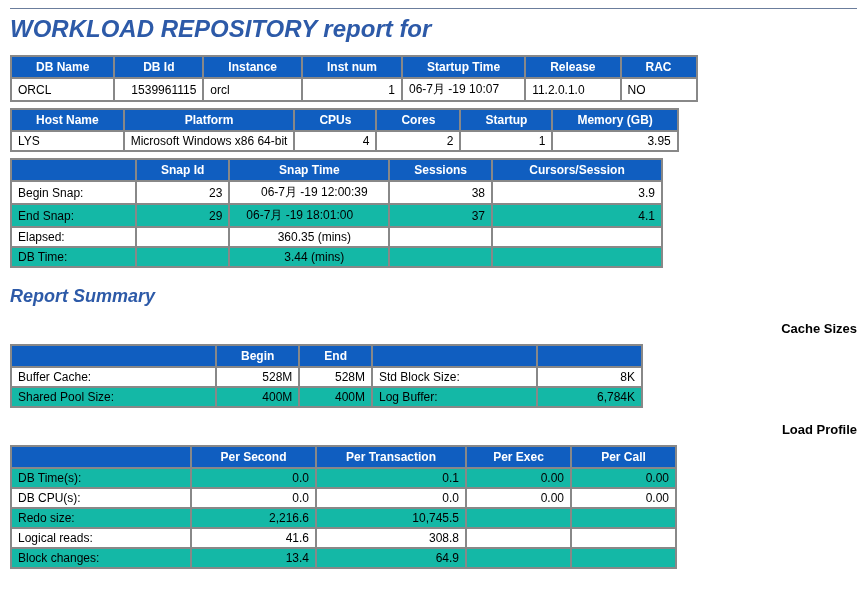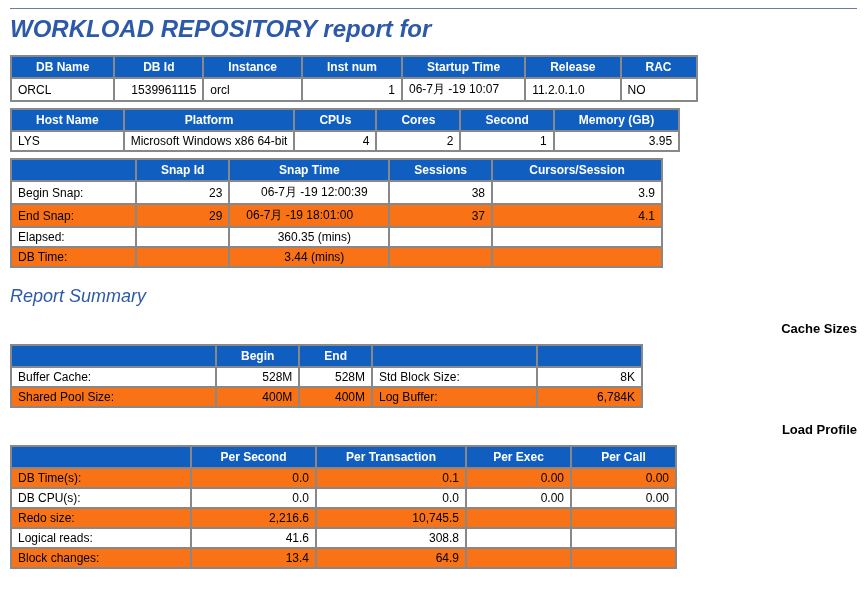--- a/index.html
+++ b/index.html
@@ -18,21 +18,21 @@
   h1.report-title {
     color: #2d5aa8;
     font-size: 24px;
     font-weight: bold;
     margin: 2px 0 12px 0;
     font-style: italic;
   }
   h2.summary-title {
     color: #2d5aa8;
     font-size: 18px;
-    font-weight: normal;
+    font-weight: bold;
     margin: 18px 0 10px 0;
     font-style: italic;
   }
   h3.sub-title {
     color: #000;
     font-size: 13px;
     font-weight: bold;
     margin: 14px 0 8px 0;
     text-align: right;
   }
@@ -57,21 +57,21 @@
     white-space: nowrap;
   }
   table.awr td.label {
     text-align: left;
   }
   table.awr td.num {
     text-align: right;
     padding-left: 16px;
   }
   table.awr tr.alt td {
-    background: #f97316;
+    background: #14b8a6;
   }
 </style>
 </head>
 <body>
 
 <hr class="topline">
 <h1 class="report-title">WORKLOAD REPOSITORY report for</h1>
 
 <table class="awr">
   <tbody>
@@ -96,21 +96,21 @@
 </tbody>
   </table>
 
 <table class="awr">
   <tbody>
       <tr>
     <th>Host Name</th>
     <th>Platform</th>
     <th>CPUs</th>
     <th>Cores</th>
-    <th>Second</th>
+    <th>Startup</th>
     <th>Memory (GB)</th>
   </tr>
   <tr>
     <td class="label" style="min-width:70px">LYS</td>
     <td class="label">Microsoft Windows x86 64-bit</td>
     <td class="num" style="min-width:30px">4</td>
     <td class="num" style="min-width:30px">2</td>
     <td class="num" style="min-width:40px">1</td>
     <td class="num" style="min-width:70px">3.95</td>
   </tr>

